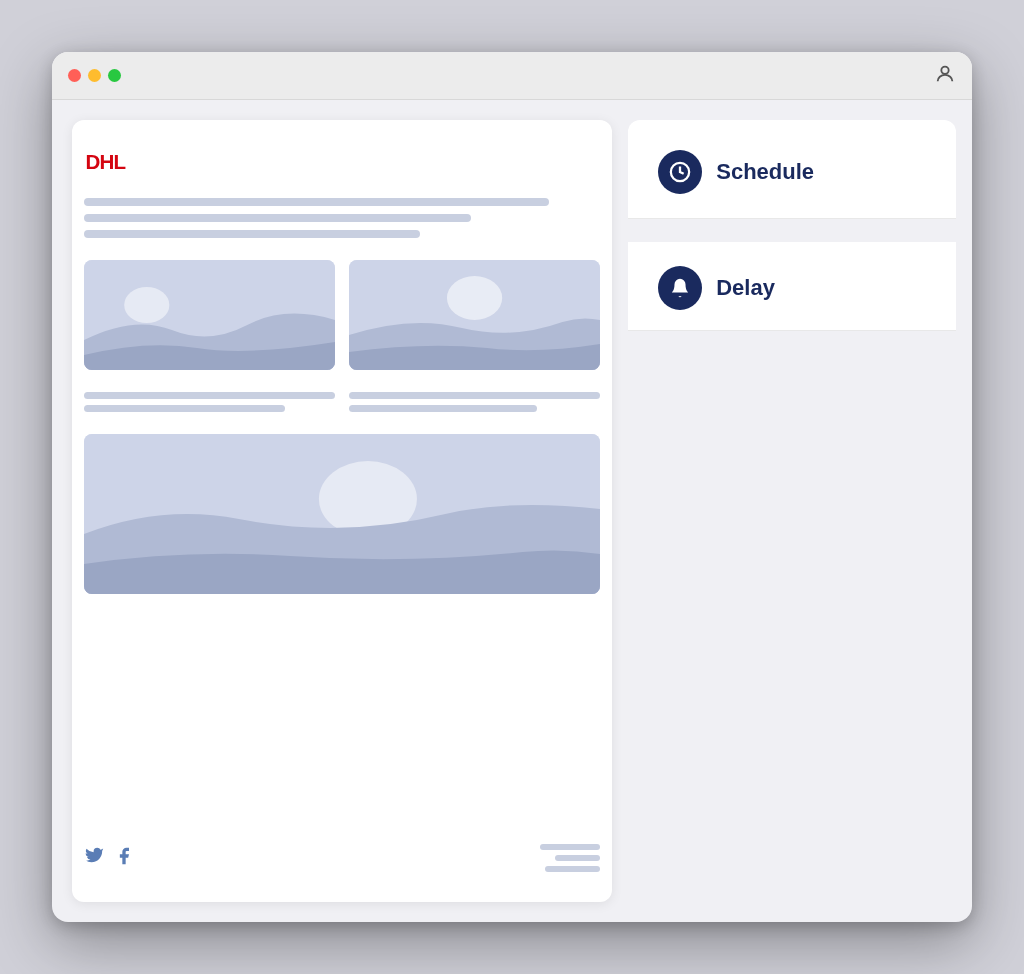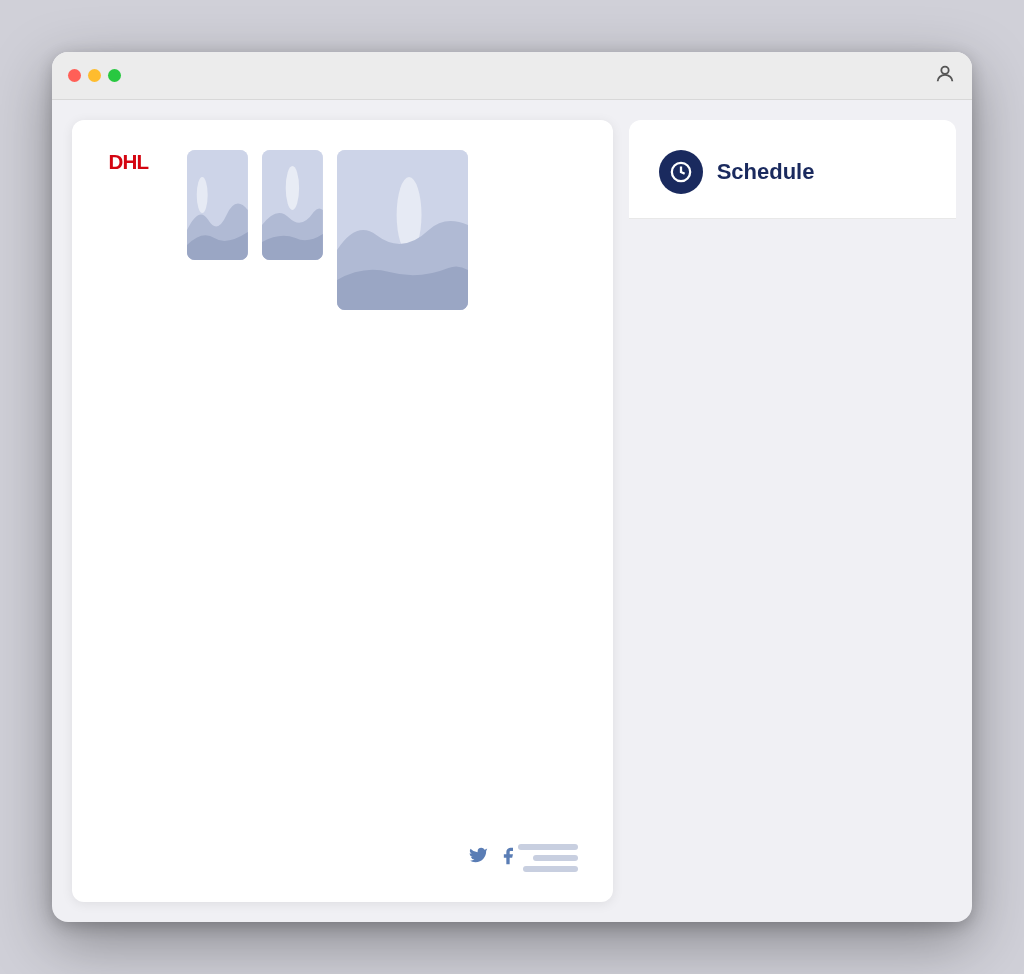--- a/index.html
+++ b/index.html
@@ -60,24 +60,24 @@
       display: flex;
       height: calc(100% - 48px);
     }
 
     
     .email-panel {
       width: 60%;
       background: white;
       margin: 20px 0 20px 20px;
       border-radius: 12px;
-      padding: 30px 35px;
+      padding: 30px 12px;
       box-shadow: 0 2px 12px rgba(0,0,0,0.08);
       display: flex;
-      flex-direction: row;
+      flex-direction: column;
       gap: 0;
       overflow: hidden;
     }
 
     .dhl-logo {
       margin-bottom: 20px;
     }
 
     .dhl-logo svg {
       width: 80px;
@@ -385,17 +385,27 @@
           <div class="icon-circle">
             <svg width="22" height="22" viewBox="0 0 24 24" fill="none" stroke="white" stroke-width="2.5">
               <circle cx="12" cy="12" r="10"></circle>
               <polyline points="12 6 12 12 16 14"></polyline>
             </svg>
           </div>
           <span class="section-title">Schedule</span>
         </div>
       </div>
 
+      <div class="delay-section">
+        <div class="section-header">
+          <div class="icon-circle">
+            <svg width="22" height="22" viewBox="0 0 24 24" fill="white">
+              <path d="M18 8A6 6 0 006 8c0 7-3 9-3 9h18s-3-2-3-9M13.73 21a2 2 0 01-3.46 0"></path>
+            </svg>
+          </div>
+          <span class="section-title">Delay</span>
+        </div>
+      </div>
 
 
     </div>
   </div>
 </div>
 
 </body></html>

